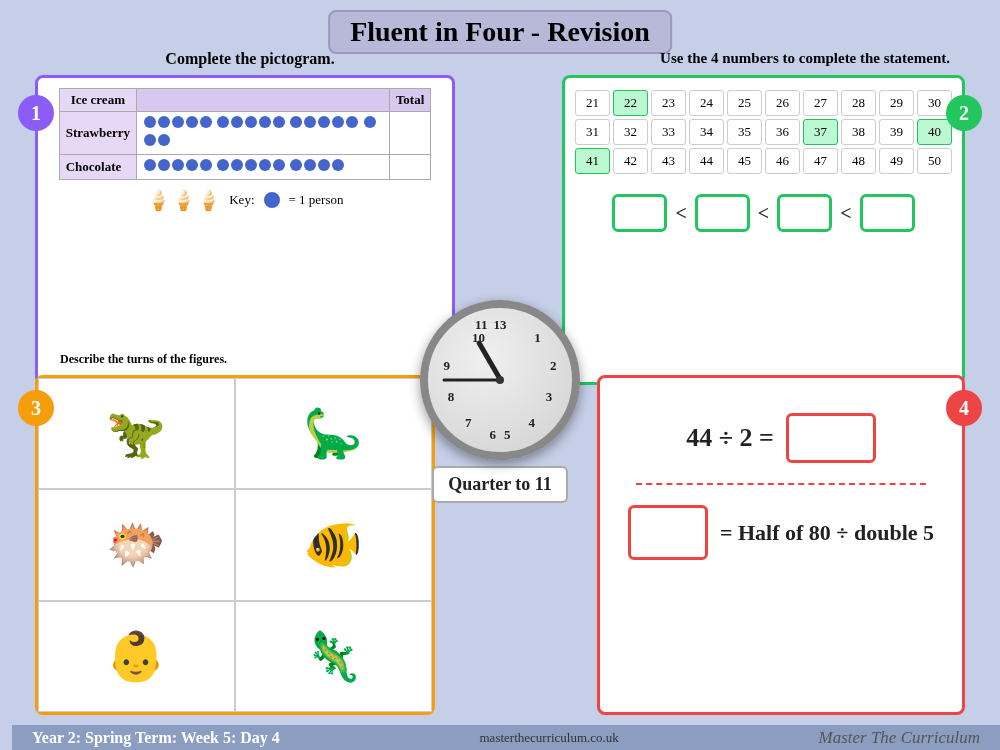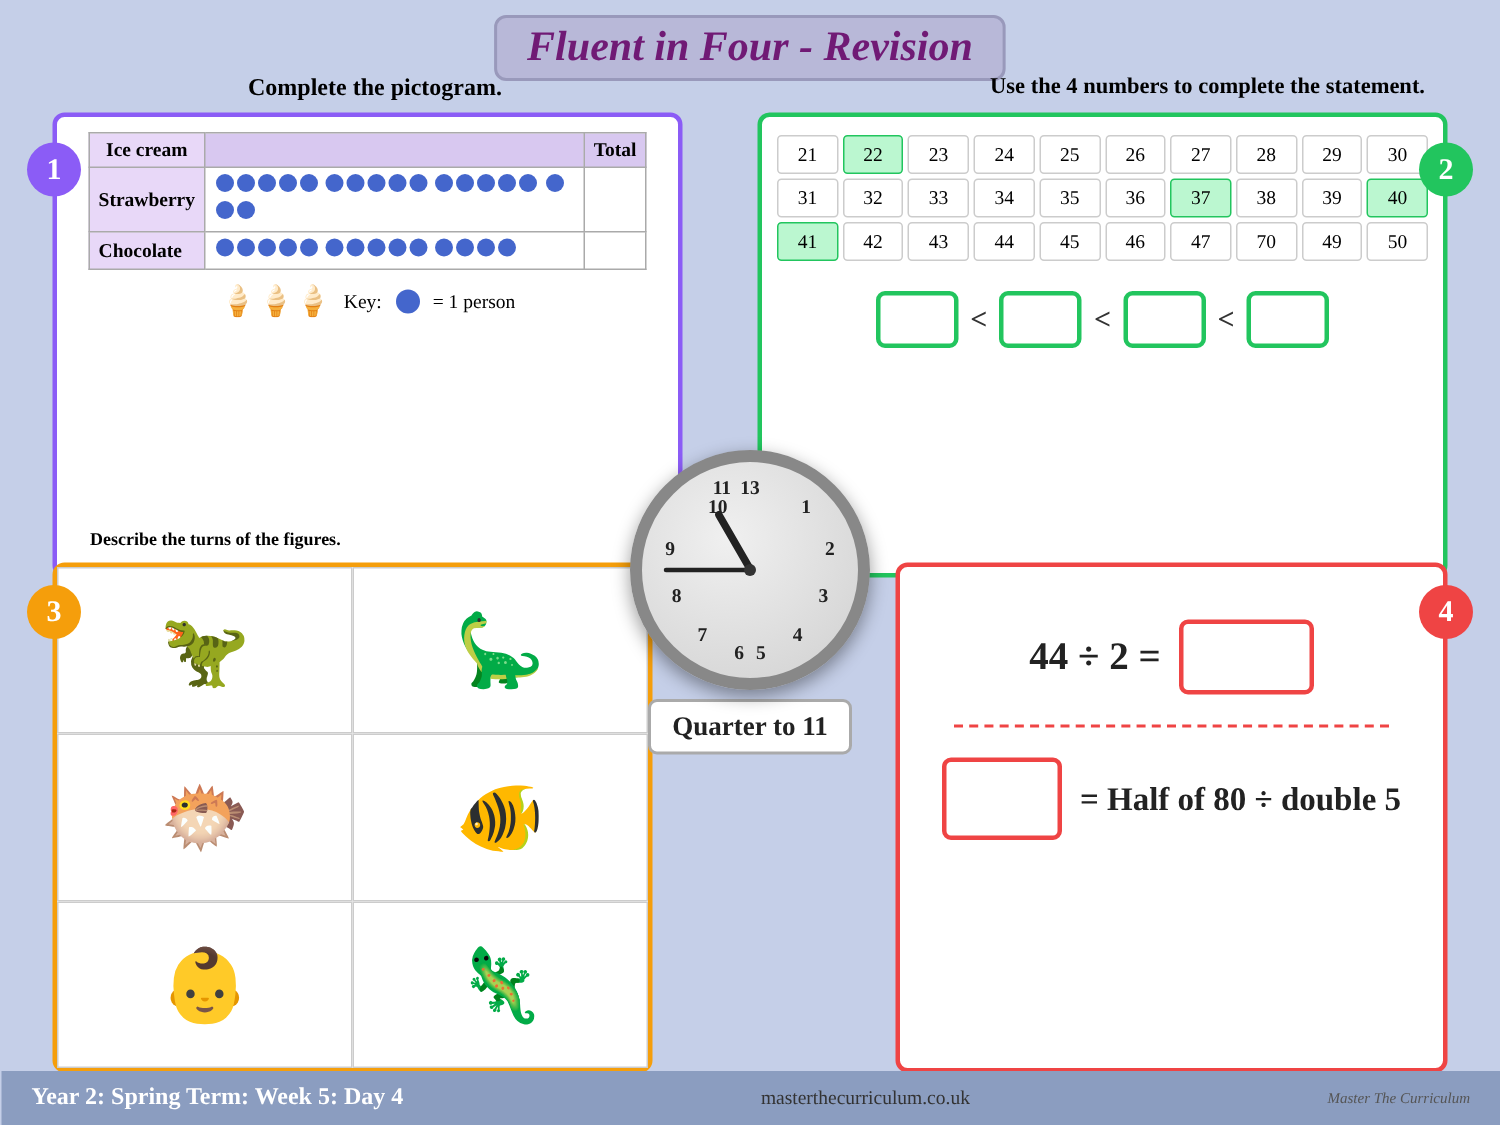--- a/index.html
+++ b/index.html
@@ -18,23 +18,22 @@
       border: 2px solid #9999bb;
       border-radius: 8px;
       display: inline-block;
       padding: 4px 20px;
       position: absolute;
       top: 10px;
       left: 50%;
       transform: translateX(-50%);
       font-size: 28px;
       font-weight: bold;
-      color: #701a75;
+      color: #000000;
       white-space: nowrap;
-      font-style: italic;
     }
 
     
     .bubble {
       width: 36px;
       height: 36px;
       border-radius: 50%;
       display: flex;
       align-items: center;
       justify-content: center;
@@ -111,21 +110,21 @@
       font-size: 13px;
     }
     .ice-cream-icon {
       font-size: 20px;
     }
 
     
     .section-2 {
       top: 75px;
       right: 35px;
-      width: 460px;
+      width: 403px;
       height: 310px;
       border: 3px solid #22c55e;
     }
 
     .number-grid {
       display: grid;
       grid-template-columns: repeat(10, 1fr);
       gap: 3px;
       padding: 12px 10px 8px;
     }
@@ -305,40 +304,40 @@
       height: 55px;
       border: 3px solid #ef4444;
       border-radius: 6px;
       background: white;
     }
 
     
     .footer {
       position: absolute;
       bottom: 0;
-      left: 1px;
+      left: 12px;
       right: 0;
-      height: 36px;
+      height: 25px;
       background: #8b9dc0;
       display: flex;
       align-items: center;
       justify-content: space-between;
       padding: 0 20px;
     }
     .footer-left {
       font-size: 16px;
       color: white;
       font-weight: bold;
     }
     .footer-center {
       font-size: 13px;
       color: #333;
     }
     .footer-right {
-      font-size: 10px;
+      font-size: 17px;
       color: #555;
       font-style: italic;
     }
   </style>
 </head>
 <body>
 
 <div class="title-bar">Fluent in Four - Revision</div>
 
 <div class="bubble bubble-1">1</div>
@@ -411,21 +410,21 @@
       <div class="num-cell">38</div>
       <div class="num-cell">39</div>
       <div class="num-cell green-bg">40</div>
       <div class="num-cell green-bg">41</div>
       <div class="num-cell">42</div>
       <div class="num-cell">43</div>
       <div class="num-cell">44</div>
       <div class="num-cell">45</div>
       <div class="num-cell">46</div>
       <div class="num-cell">47</div>
-      <div class="num-cell">70</div>
+      <div class="num-cell">48</div>
       <div class="num-cell">49</div>
       <div class="num-cell">50</div>
     </div>
   <div class="compare-boxes">
     <div class="compare-box"></div>
     <span class="compare-sym">&lt;</span>
     <div class="compare-box"></div>
     <span class="compare-sym">&lt;</span>
     <div class="compare-box"></div>
     <span class="compare-sym">&lt;</span>

